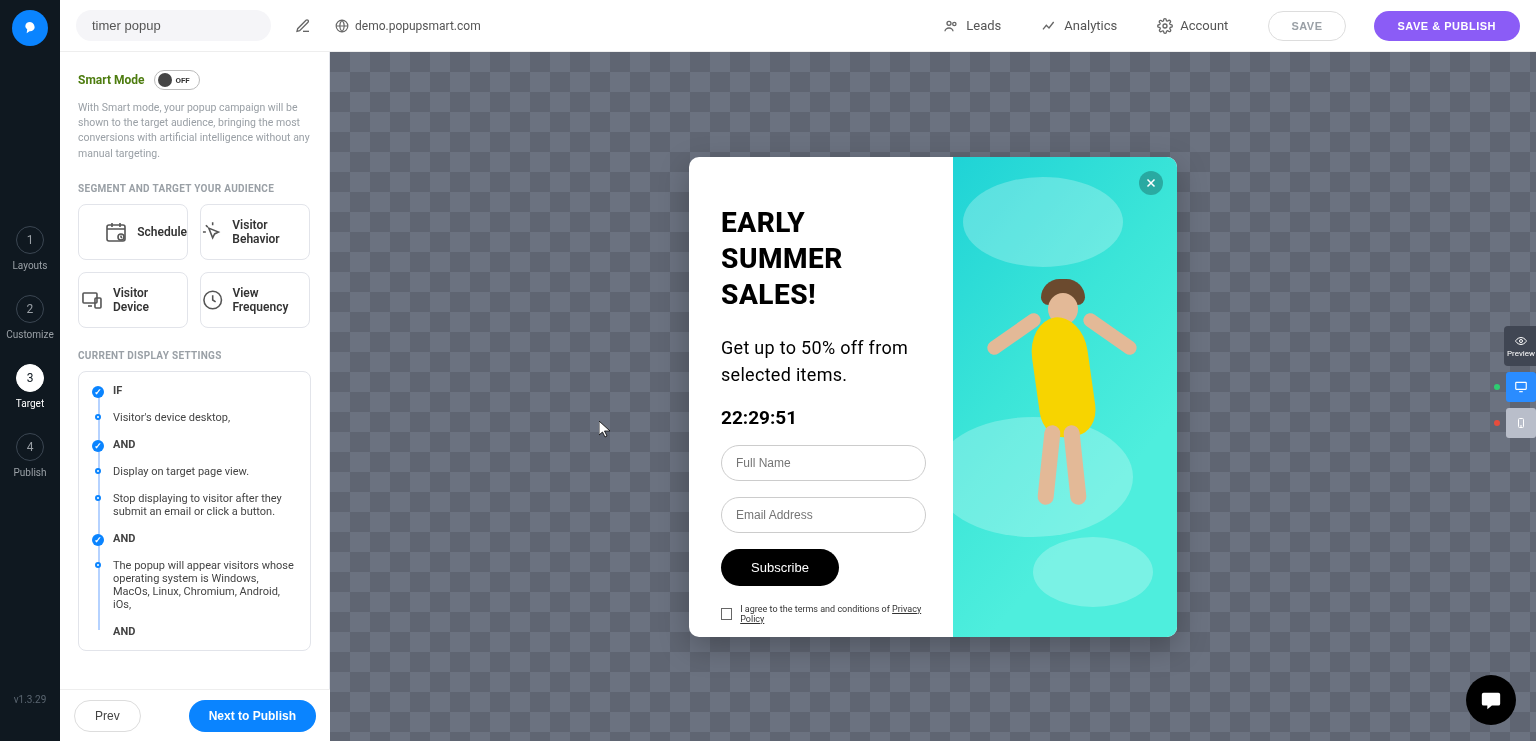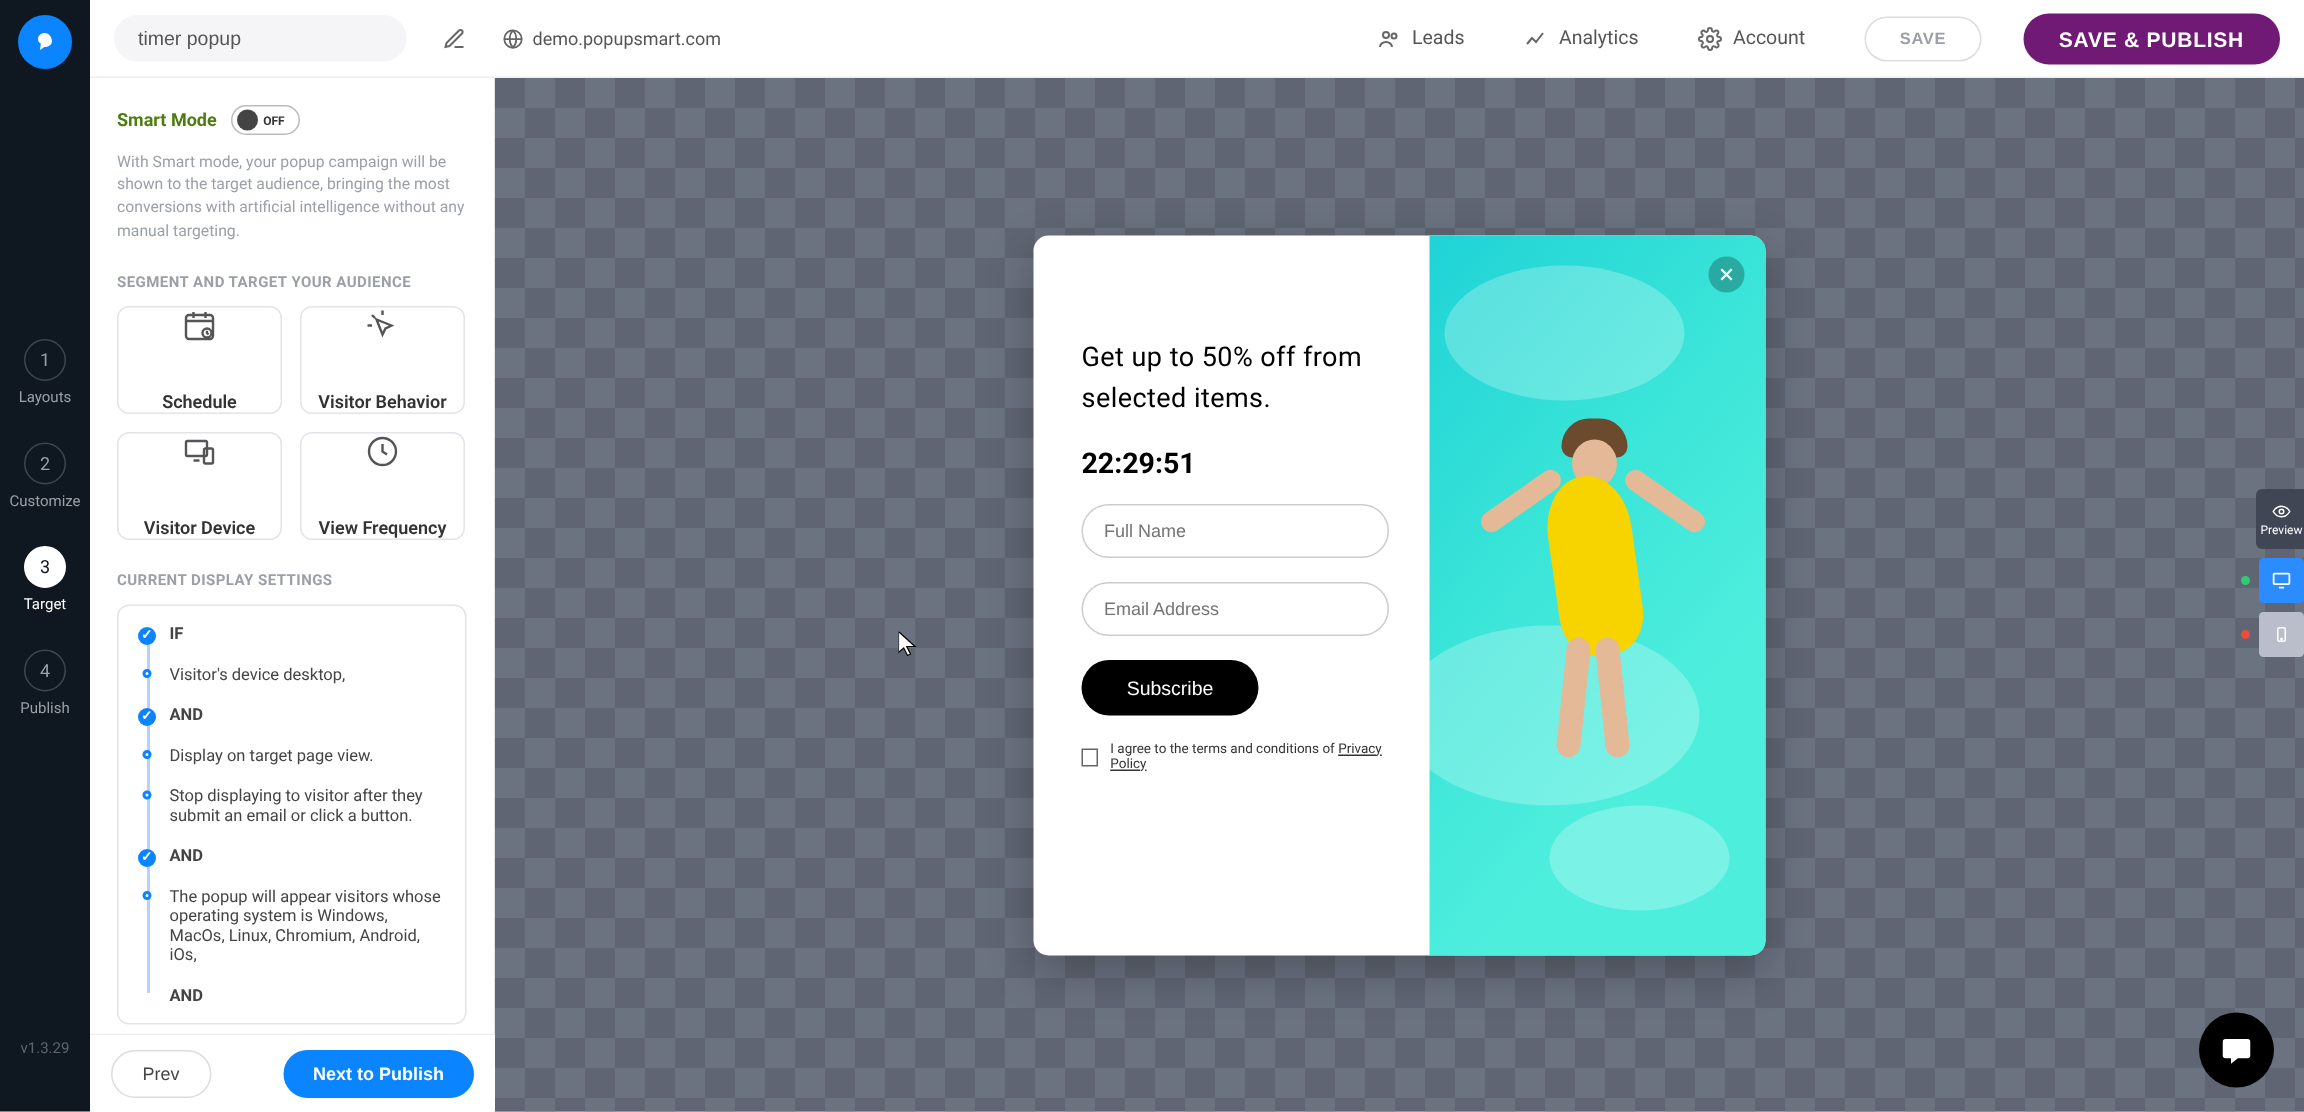--- a/index.html
+++ b/index.html
@@ -5,42 +5,42 @@
 * { box-sizing: border-box; margin: 0; padding: 0; }
 body { font-family: -apple-system, BlinkMacSystemFont, "Segoe UI", Roboto, Helvetica, Arial, sans-serif; width: 1536px; height: 741px; overflow: hidden; background: #f5f6f8; position: relative; }
 
 .topbar { position: absolute; top: 0; left: 60px; right: 0; height: 52px; background: #fff; display: flex; align-items: center; padding: 0 16px; gap: 18px; border-bottom: 1px solid #eee; }
 .campaign-input { background: #f5f5f8; border: none; border-radius: 20px; padding: 8px 16px; font-size: 13px; color: #555; width: 195px; }
 .icon-btn { width: 28px; height: 28px; display: flex; align-items: center; justify-content: center; border-radius: 50%; cursor: pointer; color: #555; }
 .domain-label { display: flex; align-items: center; gap: 6px; font-size: 12px; color: #555; }
 .topbar-spacer { flex: 1; }
 .nav-item { display: flex; align-items: center; gap: 7px; font-size: 13px; color: #555; cursor: pointer; margin-right: 22px; }
 .btn-save { border: 1px solid #ddd; background: #fff; color: #9aa0a6; border-radius: 20px; padding: 8px 22px; font-size: 11px; font-weight: 700; letter-spacing: 0.5px; cursor: pointer; }
-.btn-primary { background: #701a75; color: #fff; border: none; border-radius: 20px; padding: 9px 24px; font-size: 14px; font-weight: 700; letter-spacing: 0.5px; cursor: pointer; margin-left: 10px; }
+.btn-primary { background: #8b5cf6; color: #fff; border: none; border-radius: 20px; padding: 9px 24px; font-size: 11px; font-weight: 700; letter-spacing: 0.5px; cursor: pointer; margin-left: 10px; }
 
 .left-rail { position: absolute; left: 0; top: 0; bottom: 0; width: 60px; background: #0f1820; color: #9aa0a6; display: flex; flex-direction: column; align-items: center; padding-top: 10px; }
 .logo { width: 36px; height: 36px; border-radius: 50%; background: #0a84ff; display: flex; align-items: center; justify-content: center; color: #fff; font-weight: 700; margin-bottom: 180px; }
 .rail-step { display: flex; flex-direction: column; align-items: center; gap: 6px; margin-bottom: 24px; font-size: 10px; color: #9aa0a6; cursor: pointer; }
 .rail-step .circle { width: 28px; height: 28px; border-radius: 50%; border: 1px solid #3b4652; display: flex; align-items: center; justify-content: center; font-size: 12px; }
 .rail-step.active .circle { background: #fff; color: #0f1820; border-color: #fff; }
 .rail-step.active { color: #fff; }
 .version { margin-top: auto; margin-bottom: 36px; font-size: 10px; color: #5a6570; }
 
 .side-panel { position: absolute; left: 60px; top: 52px; bottom: 0; width: 270px; background: #fff; border-right: 1px solid #e2e4ea; overflow-y: auto; padding: 18px 18px 60px 18px; }
 .side-panel::-webkit-scrollbar { width: 8px; }
 .side-panel::-webkit-scrollbar-thumb { background: #d0d4da; border-radius: 4px; }
 .smart-row { display: flex; align-items: center; gap: 10px; }
 .smart-row label { font-size: 12px; font-weight: 700; color: #4d7c0f; }
 .toggle { width: 46px; height: 20px; border-radius: 12px; border: 1px solid #bbb; display: flex; align-items: center; padding: 2px 3px; cursor: pointer; background: #fff; }
 .toggle .knob { width: 14px; height: 14px; border-radius: 50%; background: #444; }
 .toggle .state { font-size: 8px; font-weight: 700; margin-left: 3px; color: #333; }
 .hint { font-size: 10.5px; color: #9aa0a6; margin-top: 10px; line-height: 1.45; }
 .section-title { font-size: 10px; font-weight: 700; color: #9aa0a6; letter-spacing: 0.3px; margin: 22px 0 10px; }
 .card-grid { display: flex; flex-wrap: wrap; gap: 12px; }
-.card { width: 110px; height: 72px; border: 1px solid #e2e4ea; border-radius: 8px; display: flex; flex-direction: column; align-items: center; justify-content: space-between; gap: 8px; font-size: 12px; font-weight: 600; color: #333; cursor: pointer; }
+.card { width: 110px; height: 56px; border: 1px solid #e2e4ea; border-radius: 8px; display: flex; flex-direction: row; align-items: center; justify-content: flex-end; gap: 8px; font-size: 12px; font-weight: 600; color: #333; cursor: pointer; }
 .card svg { width: 26px; height: 24px; color: #555; }
 .rules { border: 1px solid #e2e4ea; border-radius: 8px; padding: 12px 12px 12px 14px; position: relative; }
 .rules .track { position: absolute; left: 19px; top: 20px; bottom: 20px; width: 2px; background: #b5d2ff; }
 .rule { position: relative; padding-left: 20px; font-size: 11px; color: #444; margin-bottom: 14px; }
 .rule .dot { position: absolute; left: -1px; top: 2px; width: 12px; height: 12px; border-radius: 50%; background: #0a84ff; color: #fff; display: flex; align-items: center; justify-content: center; font-size: 9px; }
 .rule .dot.small { width: 6px; height: 6px; border: 2px solid #0a84ff; background: #fff; left: 2px; top: 3px; }
 .rule.cond { font-weight: 700; }
 
 .footer { position: absolute; left: 60px; bottom: 0; width: 270px; height: 52px; background: #fff; border-top: 1px solid #eee; display: flex; align-items: center; justify-content: space-between; padding: 0 14px; }
 .btn-prev { border: 1px solid #ddd; background: #fff; color: #444; border-radius: 20px; padding: 8px 20px; font-size: 12px; cursor: pointer; }
@@ -212,20 +212,23 @@
 </div>
 
 <div class="canvas-wrap">
   <div class="popup">
     <div class="close">
       <svg width="12" height="12" viewBox="0 0 24 24" stroke="#fff" stroke-width="3">
           <path d="M5 5l14 14M19 5L5 19"></path>
         </svg>
     </div>
     <div class="left">
+      <h1>EARLY
+SUMMER
+SALES!</h1>
       <p class="sub">Get up to 50% off from selected items.</p>
       <div class="timer">22:29:51</div>
       <input class="field" placeholder="Full Name" style="">
       <input class="field" placeholder="Email Address" style="">
       <button class="cta">Subscribe</button>
       <div class="consent">
         <div class="box"></div>
         <span>
           <span>I agree to the terms and conditions of </span><a>Privacy Policy</a>
         </span>

